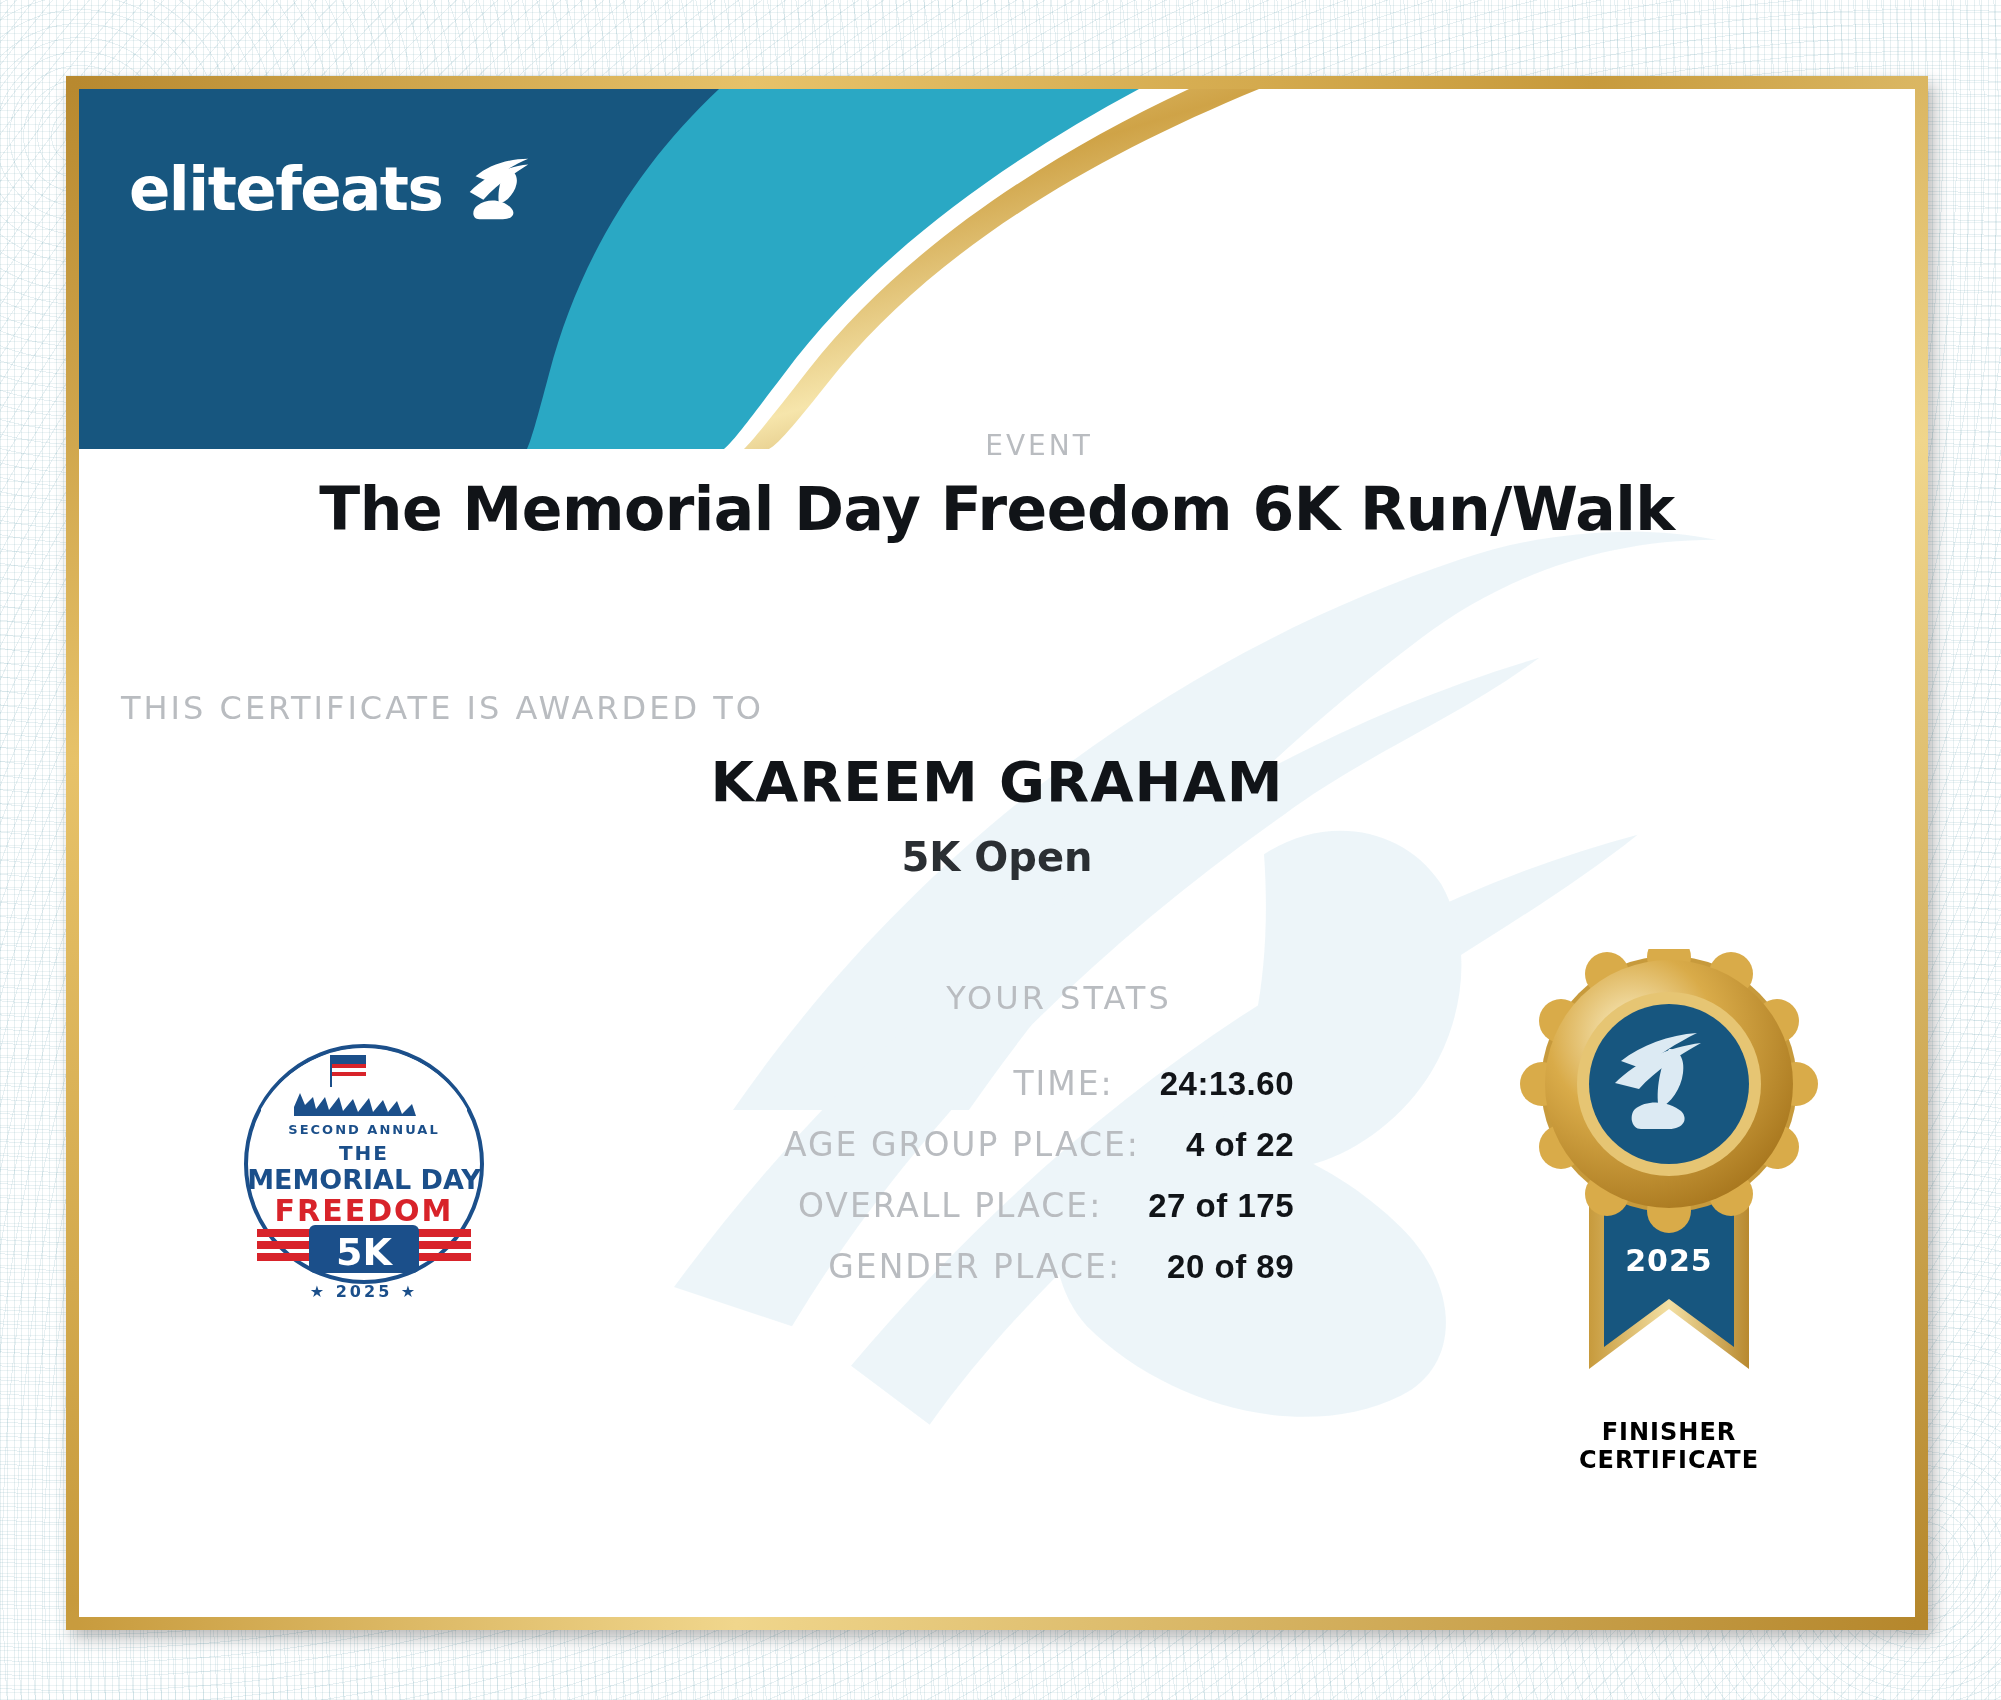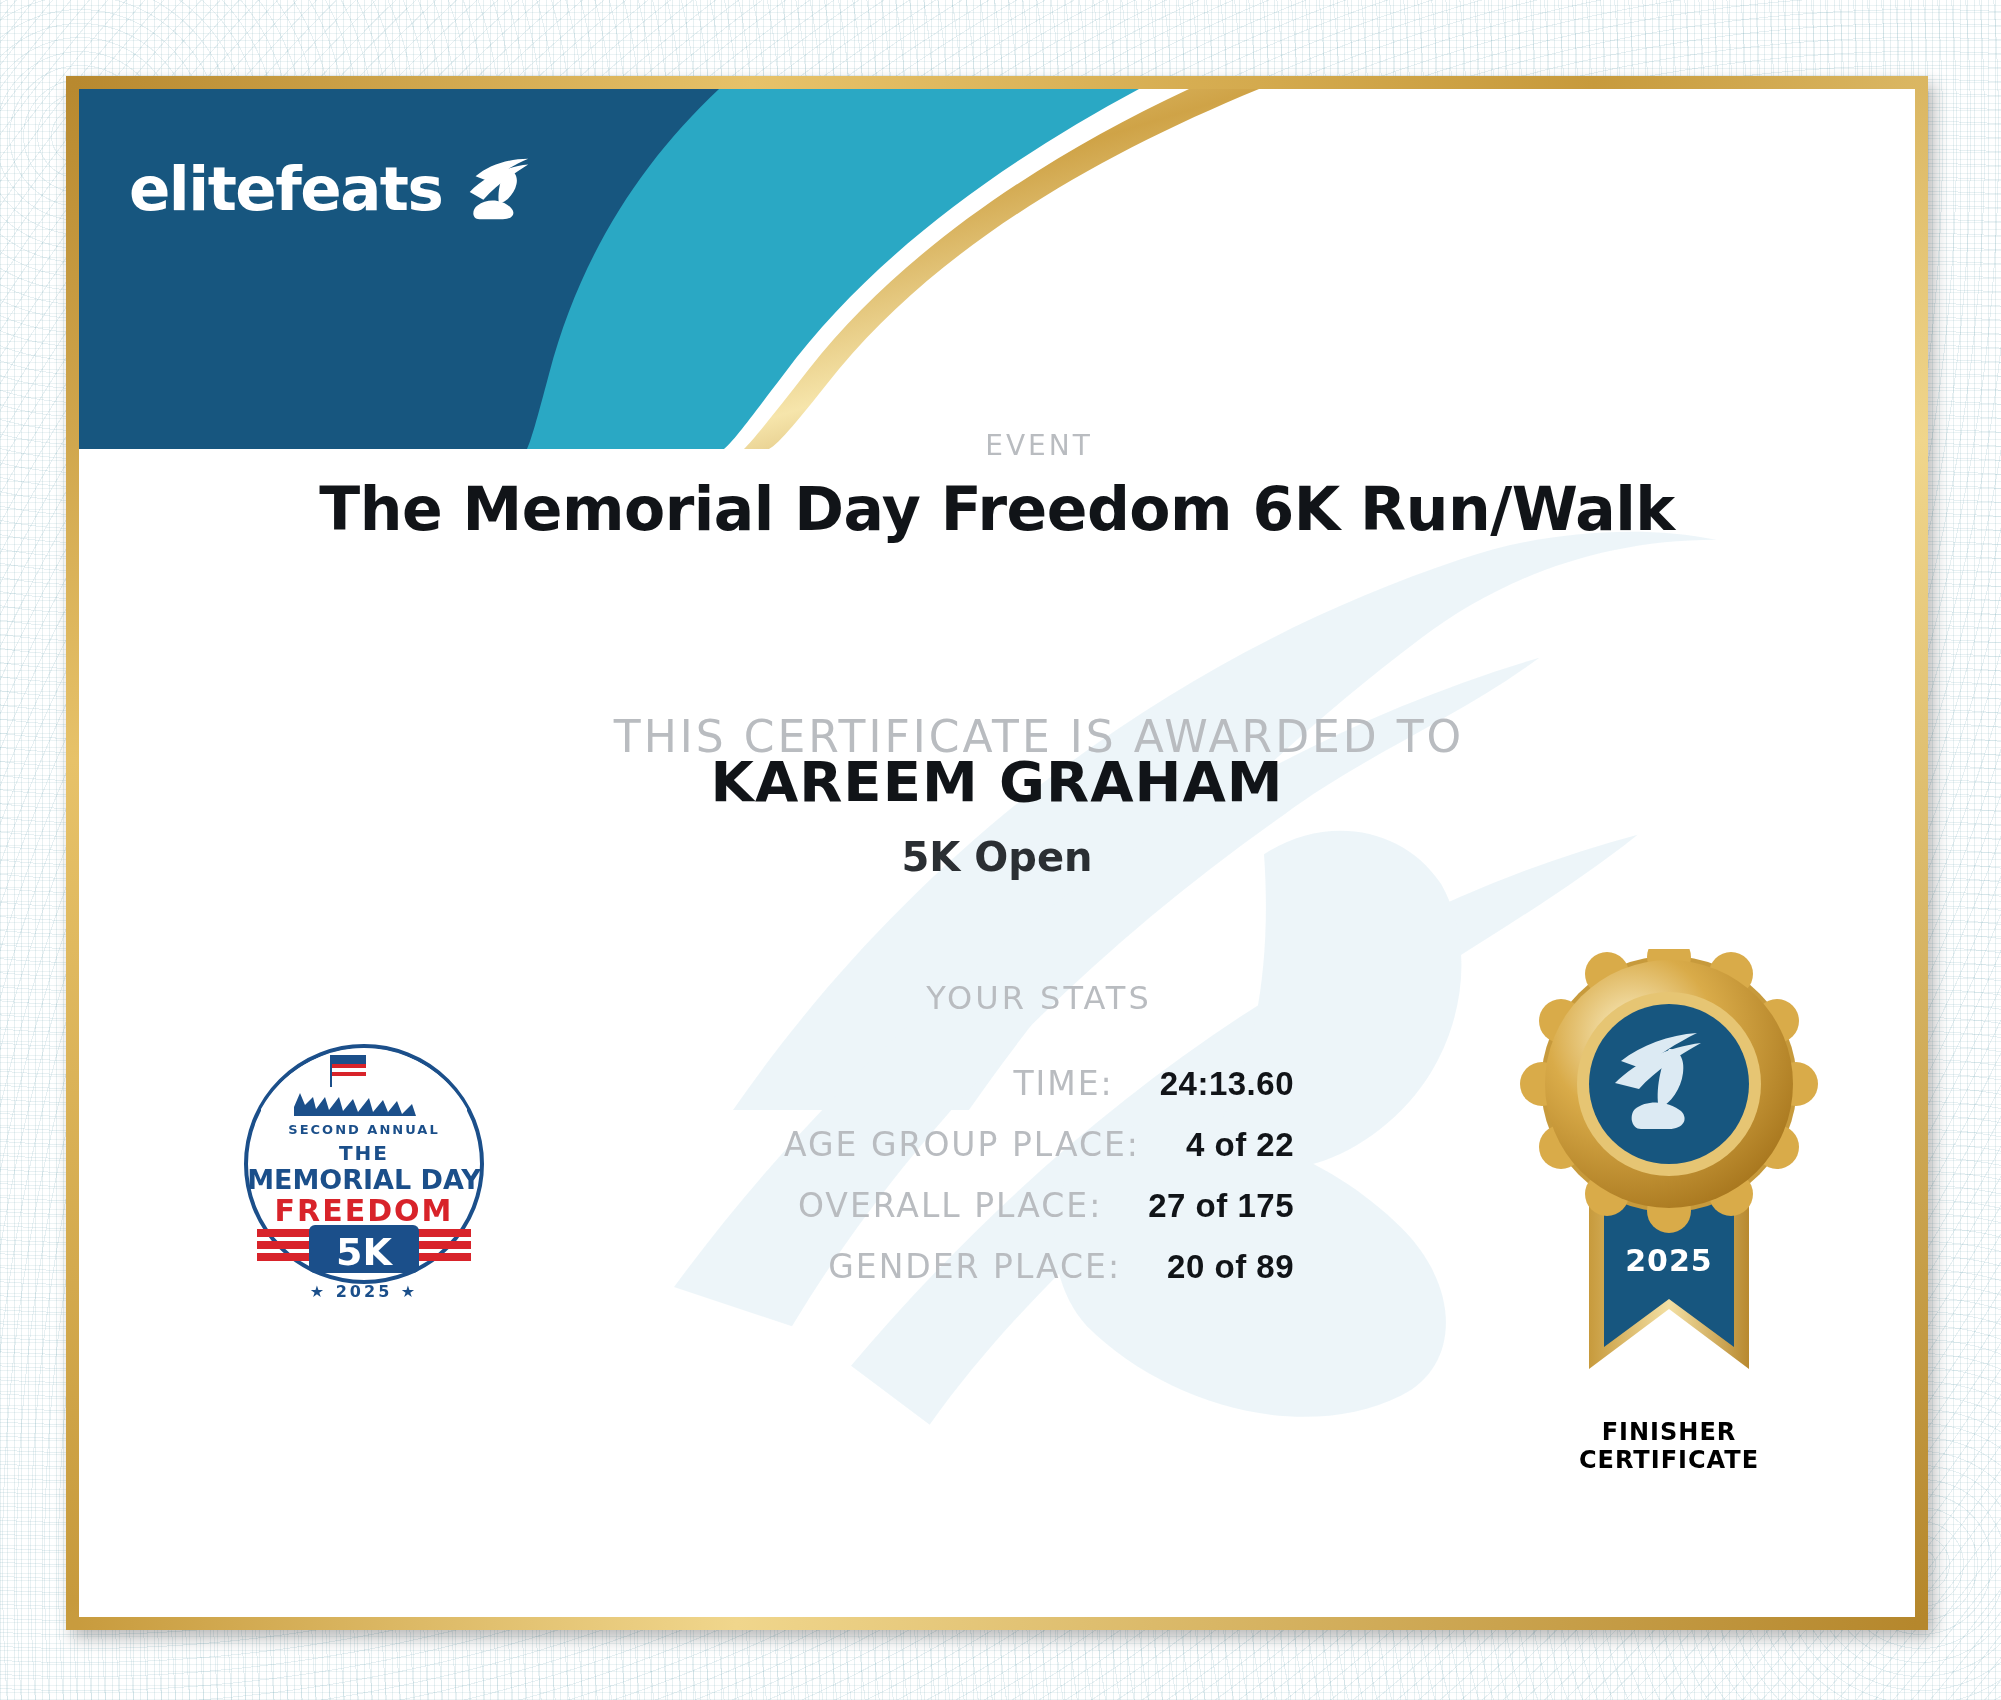--- a/index.html
+++ b/index.html
@@ -111,23 +111,21 @@
     color: #111418;
     font-size: 60px;
     font-weight: 700;
     letter-spacing: -0.5px;
     font-family: "DejaVu Sans", sans-serif;
   }
   #awarded-label {
     position: absolute;
     top: 600px;
     width: 100%;
-    text-align: center;
-    font-size: 44px;
-    margin-top: 22px;
+    font-size: 32px;
   }
   #recipient-name {
     position: absolute;
     top: 660px;
     width: 100%;
     text-align: center;
     color: #111418;
     font-size: 56px;
     font-weight: 700;
     letter-spacing: 1px;
@@ -142,20 +140,21 @@
     font-size: 40px;
     font-weight: 700;
     font-family: "DejaVu Sans", sans-serif;
   }
   #stats-label {
     position: absolute;
     top: 890px;
     width: 100%;
     text-align: center;
     font-size: 32px;
+    margin-left: 20px;
   }
 
   
   #stats-list {
     position: absolute;
     top: 975px;
     left: 0;
     width: 1215px;
   }
   .stat-row {

